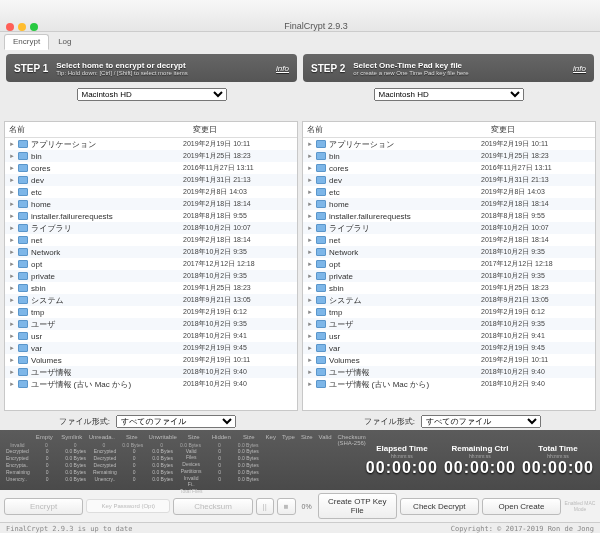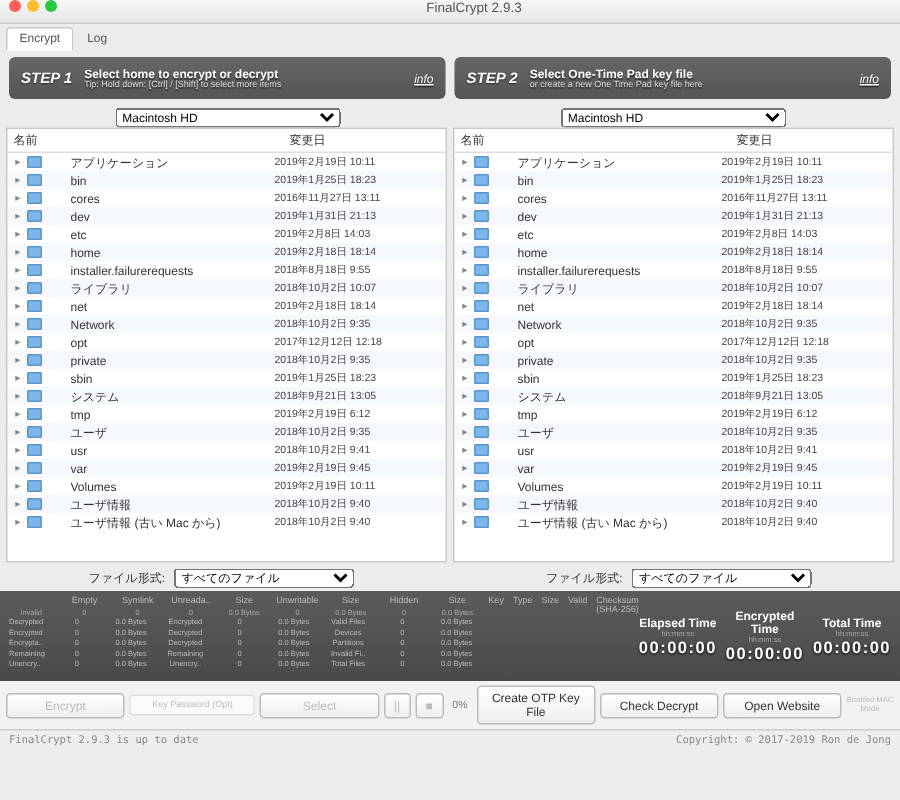--- a/index.html
+++ b/index.html
@@ -1,64 +1,64 @@
 <!DOCTYPE html>
 <html><head>
 <meta charset="utf-8">
 <style>
   * { box-sizing: border-box; margin: 0; padding: 0; }
   html, body { width: 600px; height: 533px; font-family: -apple-system, "Helvetica Neue", Arial, sans-serif; font-size: 8px; background: #ececec; color: #333; overflow: hidden; }
-  .titlebar { height: 16px; display: flex; align-items: flex-start; padding: 0 6px; border-bottom: 1px solid #ccc; background: linear-gradient(#f7f7f7,#e6e6e6); }
+  .titlebar { height: 32px; display: flex; align-items: flex-end; padding: 0 6px; border-bottom: 1px solid #ccc; background: linear-gradient(#f7f7f7,#e6e6e6); }
   .traffic { display: flex; gap: 4px; }
   .dot { width: 8px; height: 8px; border-radius: 50%; }
   .dot.red { background: #ff5f57; } .dot.yellow { background: #ffbd2e; } .dot.green { background: #28c940; }
   .title { flex: 1; text-align: center; font-size: 9px; color: #555; }
   .tabs { display: flex; padding: 2px 4px 0; background: #ececec; }
   .tab { padding: 2px 8px 3px; font-size: 8px; border: 1px solid transparent; border-radius: 3px 3px 0 0; color: #555; }
   .tab.active { background: #fff; border-color: #c8c8c8; border-bottom-color: #fff; }
   .steps { display: flex; gap: 6px; padding: 4px 6px; }
   .step { flex: 1; height: 28px; background: linear-gradient(#666,#555); border-radius: 4px; color: #fff; display: flex; align-items: center; padding: 0 8px; gap: 8px; text-shadow: 0 1px 1px rgba(0,0,0,.6); }
-  .step .stitle { font-weight: bold; font-style: italic; font-size: 10px; }
+  .step .stitle { font-weight: bold; font-size: 10px; }
   .step .sdesc { flex:1; display:flex; flex-direction:column; }
   .step .sdesc .l1 { font-weight: bold; font-size: 8px; }
   .step .sdesc .l2 { font-size: 6px; color: #ddd; }
   .step .sinfo { font-size: 8px; font-style: italic; text-decoration: underline; }
-  .drivebar { display: flex; gap: 6px; padding: 2px 6px 0; }
+  .drivebar { display: flex; gap: 6px; padding: 2px 6px 20px; }
   .drivebar .sel { flex:1; display:flex; justify-content:center; }
   .drivebar select { font-size: 8px; width: 150px; }
   .panes { display: flex; gap: 4px; padding: 0 4px; }
   .pane { flex:1; background:#fff; border:1px solid #c8c8c8; height: 290px; display:flex; flex-direction:column; }
   .pane .colhdr { display:flex; font-size:8px; color:#333; border-bottom:1px solid #ddd; padding:2px 4px; }
   .pane .colhdr .ch-name { flex:1; }
   .pane .colhdr .ch-date { width: 100px; text-align:left; }
   .pane .list { flex:1; overflow:hidden; }
   .row { display:flex; align-items:center; padding:0 4px; height: 12px; }
   .row.alt { background:#f5f8fc; }
   .tri { width:6px; text-align:center; color:#888; font-size:7px; }
   .ficon { width:10px; height:8px; background:#7db6e8; border-radius:1px; display:inline-block; margin:0 3px; border:1px solid #5a96cb;}
-  .fname { flex:1; white-space:nowrap; overflow:hidden; text-overflow:ellipsis;margin-left:16px; }
+  .fname { flex:1; white-space:nowrap; overflow:hidden; text-overflow:ellipsis; }
   .fdate { width:110px; font-size:7px; color:#444; }
   .filetyperow { display:flex; gap:18px; padding:4px 4px 2px; }
   .filetyperow .ftcell { flex:1; display:flex; align-items:center; justify-content:center; gap:6px; }
   .filetyperow select { font-size:8px; width:120px; }
   .statsbar { background: linear-gradient(#5b5b5b,#4a4a4a); color:#ddd; padding:4px 6px; display:flex; gap:6px; font-size:6px; height:60px; }
   .statsbar .stats-left { flex:1.3; display:flex; flex-direction:column; }
   .statsbar .stats-right { flex:1; display:flex; flex-direction:row; }
   .stats-left .hdrs, .stats-right .hdrs { display:flex; gap:6px; color:#bbb; font-size:6px; margin-bottom:2px; }
   .stats-left .hdrs span { flex:1; text-align:center; }
   .stats-right .hdrs span { flex:1; text-align:center; }
   .stats-left .body { display:flex; gap:6px; flex:1; }
   .stats-left .body .col { flex:1; display:flex; flex-direction:column; gap:1px; }
   .stats-left .body .col.first { flex:0.8; text-align:left; color:#ccc; }
   .stats-left .body .col span { font-size:5px; color:#bbb; }
   .stats-right .body { display:flex; gap:6px; flex:1; justify-content:space-around; align-items:center; }
   .timer { text-align:center; }
   .timer .tl { font-size:8px; font-weight:bold; color:#fff; }
   .timer .ts { font-size:5px; color:#aaa; }
-  .timer .tv { font-size:11px; font-weight:bold; color:#fff; text-shadow:0 1px 2px #000; letter-spacing:1px; }
+  .timer .tv { font-size:16px; font-weight:bold; color:#fff; text-shadow:0 1px 2px #000; letter-spacing:1px; }
   .btnbar { display:flex; gap:3px; padding:3px 4px; background:#f2f2f2; align-items:center; }
   .btnbar button { font-size:8px; padding:3px 6px; background:linear-gradient(#fff,#eee); border:1px solid #bbb; border-radius:3px; color:#333; }
   .btnbar button.dis { color:#bbb; }
   .btnbar .kpw { flex:0.8; font-size:6px; color:#bbb; text-align:center; background:#fafafa; border:1px solid #ddd; border-radius:3px; padding:3px 4px;}
   .btnbar .big { flex:0.7; }
   .btnbar .pct { font-size:7px; color:#777; padding:0 3px; }
   .btnbar .mm { font-size:5px; color:#bbb; text-align:center; width:32px; }
   .statusbar { display:flex; font-size:7px; color:#888; padding:2px 6px; font-family:Menlo,monospace; background:#eee; border-top:1px solid #ccc;}
   .statusbar .sl { flex:1; }
 </style>
@@ -487,43 +487,43 @@
         <span>Valid</span>
         <span>Checksum (SHA-256)</span>
       </div>
     <div class="body">
       <div class="timer">
         <div class="tl">Elapsed Time</div>
         <div class="ts">hh:mm:ss</div>
         <div class="tv">00:00:00</div>
       </div>
       <div class="timer">
-        <div class="tl">Encrypted Time</div>
+        <div class="tl">Remaining Ctrl</div>
         <div class="ts">hh:mm:ss</div>
         <div class="tv">00:00:00</div>
       </div>
       <div class="timer">
         <div class="tl">Total Time</div>
         <div class="ts">hh:mm:ss</div>
         <div class="tv">00:00:00</div>
       </div>
     </div>
   </div>
 </div>
 
 <div class="btnbar">
   <button class="big dis">Encrypt</button>
   <div class="kpw">Key Password (Opt)</div>
-  <button class="big dis">Select</button>
+  <button class="big dis">Checksum</button>
   <button class="dis">||</button>
   <button class="dis">■</button>
   <span class="pct">0%</span>
   <button class="big">Create OTP Key File</button>
   <button class="big">Check Decrypt</button>
-  <button class="big">Open Website</button>
+  <button class="big">Open Create</button>
   <div class="mm">Enabled
 MAC Mode</div>
 </div>
 
 <div class="statusbar">
   <span class="sl">FinalCrypt 2.9.3 is up to date</span>
   <span>Copyright: © 2017-2019 Ron de Jong</span>
 </div>
 
 </body></html>

